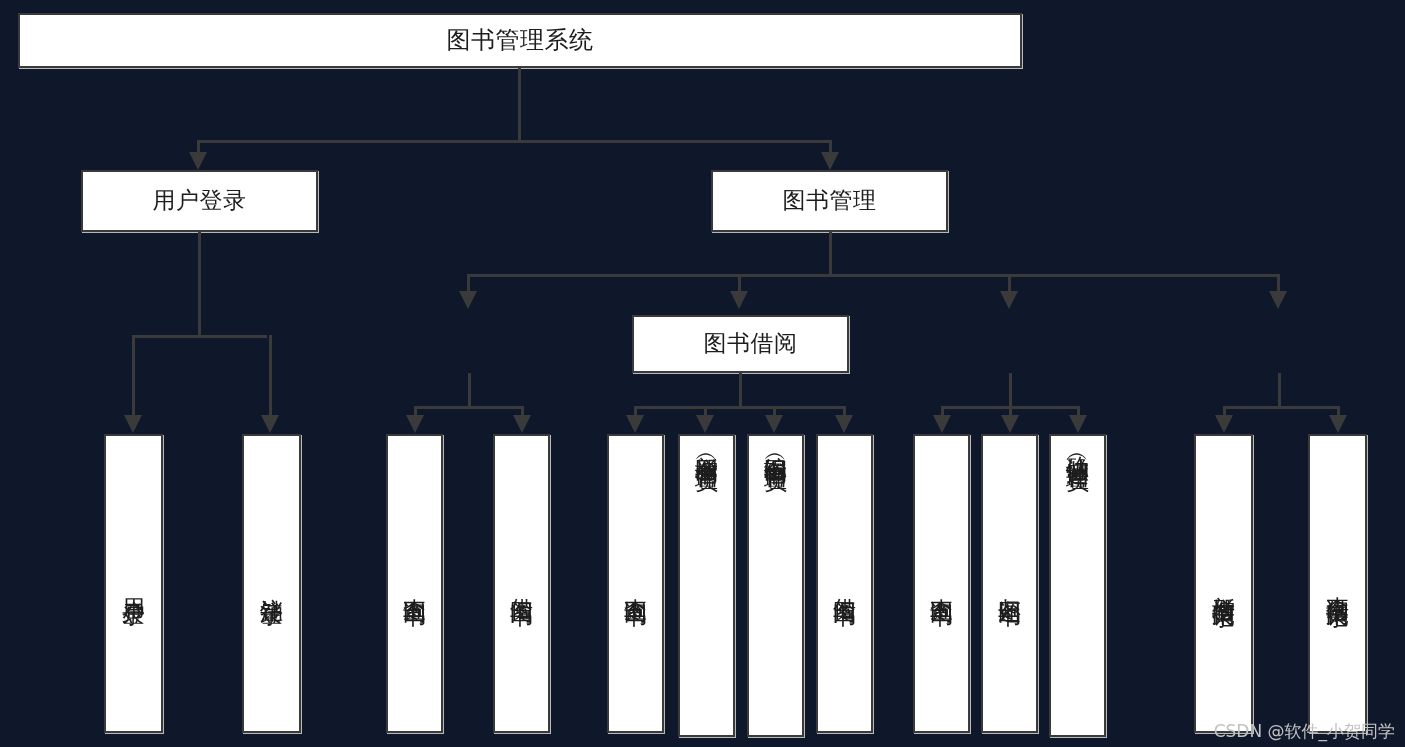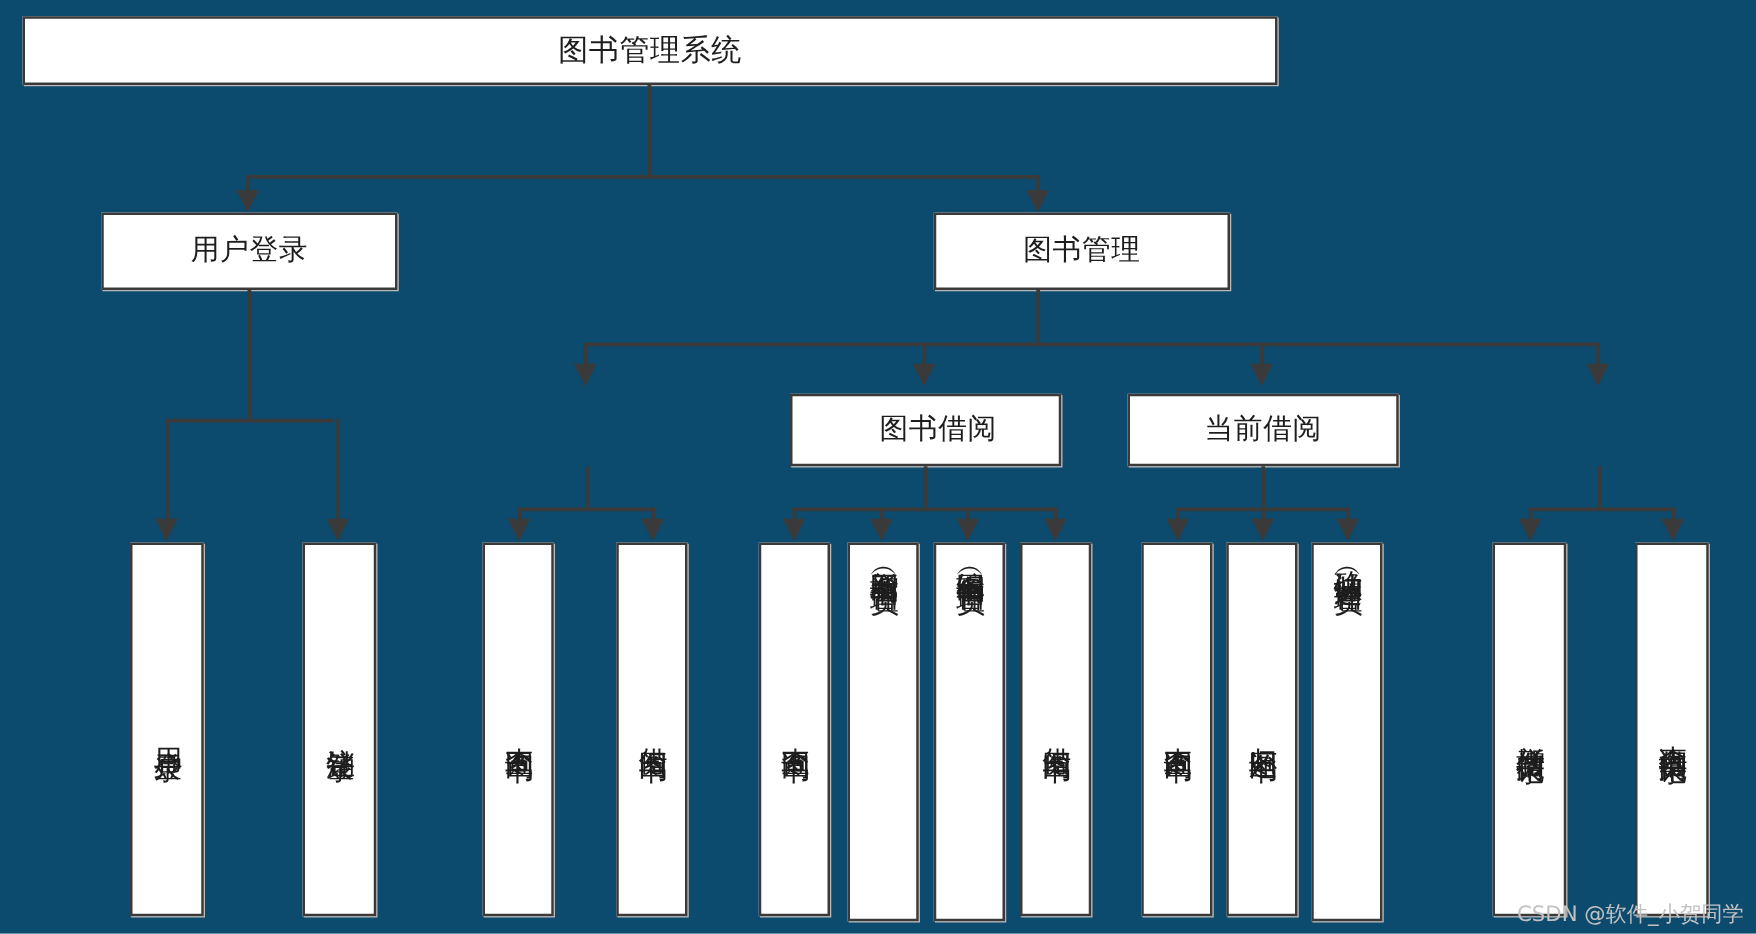--- a/index.html
+++ b/index.html
@@ -7,21 +7,21 @@
     padding: 0;
     background: #ffffff;
   }
   body {
     font-family: "DejaVu Sans", "Liberation Sans", sans-serif;
   }
   #canvas {
     position: relative;
     width: 1405px;
     height: 747px;
-    background: #0c4a6e;
+    background: #0f172a;
     overflow: hidden;
     text-decoration: underline;
   }
   .node {
     position: absolute;
     box-sizing: border-box;
     background: #ffffff;
     border: 2px solid #3a3a3a;
     box-shadow: 1px 1px 0 0 #b9b9b9;
     color: #1d1d1d;
@@ -99,21 +99,21 @@
   <div class="hline" style="left:197px; top:140px; width:634px;"></div>
   <div class="vline" style="left:197px; top:140px; height:22px;"></div>
   <div class="arrow" style="left:189px; top:152px;"></div>
   <div class="vline" style="left:829px; top:140px; height:22px;"></div>
   <div class="arrow" style="left:821px; top:152px;"></div>
 
   <div class="node h" style="left:81px; top:170px; width:237px; height:62px;">
     <span class="label">用户登录</span>
   </div>
 
-  <div class="node h" style="left:711px; top:170px; width:237px; height:62px;margin-left:36px;">
+  <div class="node h" style="left:711px; top:170px; width:237px; height:62px;">
     <span class="label">图书管理</span>
   </div>
 
   <div class="vline" style="left:198px; top:232px; height:103px;"></div>
   <div class="hline" style="left:132px; top:335px; width:135px;"></div>
   <div class="vline" style="left:132px; top:335px; height:84px;"></div>
   <div class="arrow" style="left:124px; top:415px;"></div>
   <div class="vline" style="left:269px; top:335px; height:84px;"></div>
   <div class="arrow" style="left:261px; top:415px;"></div>
 
@@ -126,23 +126,20 @@
   <div class="vline" style="left:1008px; top:274px; height:27px;"></div>
   <div class="arrow" style="left:1000px; top:291px;"></div>
   <div class="vline" style="left:1277px; top:274px; height:27px;"></div>
   <div class="arrow" style="left:1269px; top:291px;"></div>
 
 
   <div class="node h" style="left:632px; top:315px; width:217px; height:58px;padding-left:20px;">
     <span class="label">图书借阅</span>
   </div>
 
-  <div class="node h" style="left:902px; top:315px; width:217px; height:58px;">
-    <span class="label">当前借阅</span>
-  </div>
 
 
   <div class="vline" style="left:468px; top:373px; height:33px;"></div>
   <div class="hline" style="left:414px; top:406px; width:110px;"></div>
   <div class="vline" style="left:414px; top:406px; height:13px;"></div>
   <div class="arrow" style="left:406px; top:415px;"></div>
   <div class="vline" style="left:521px; top:406px; height:13px;"></div>
   <div class="arrow" style="left:513px; top:415px;"></div>
 
   <div class="vline" style="left:739px; top:373px; height:33px;"></div>

